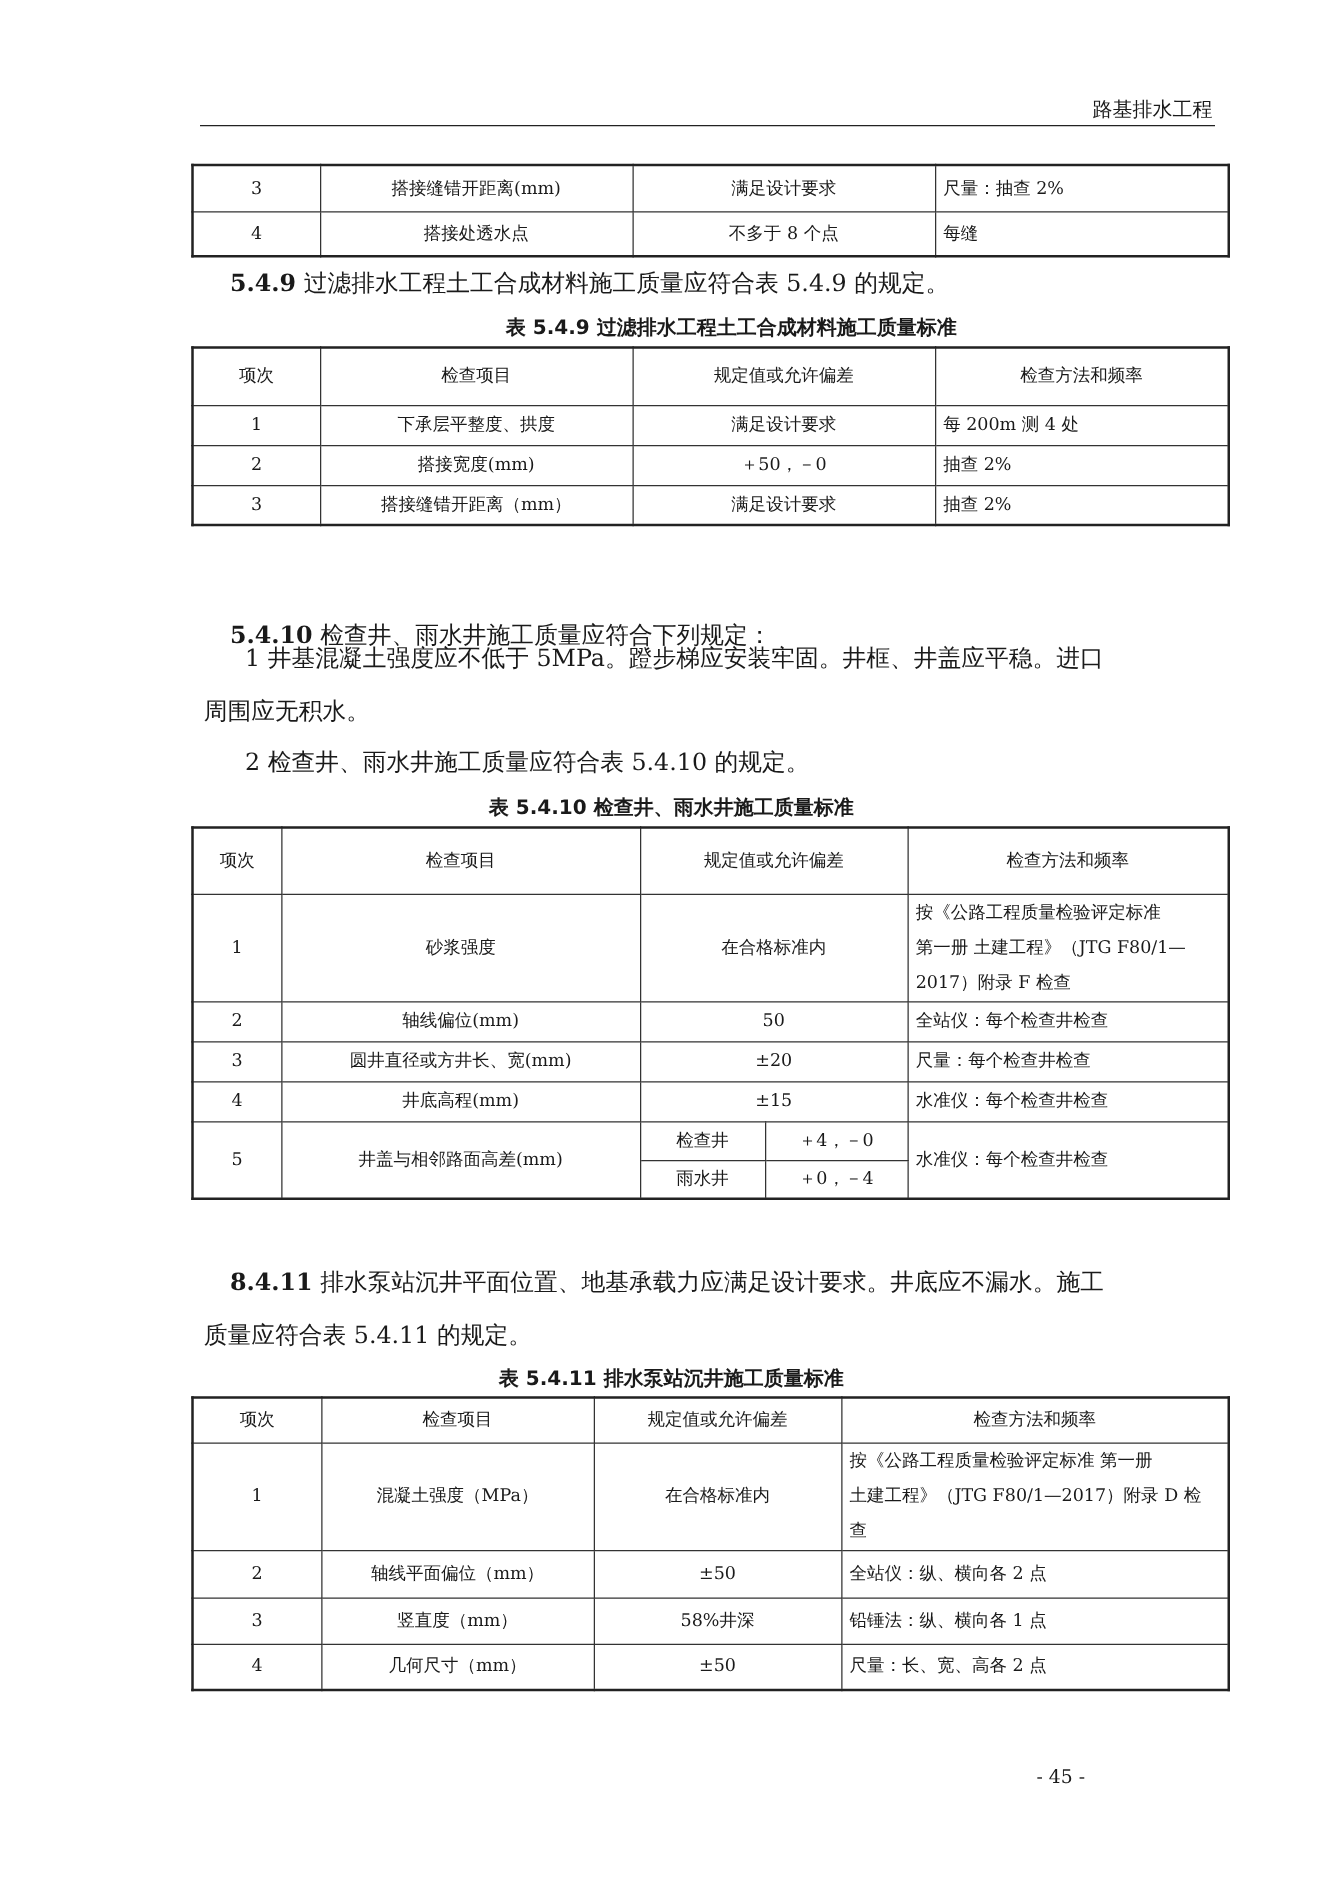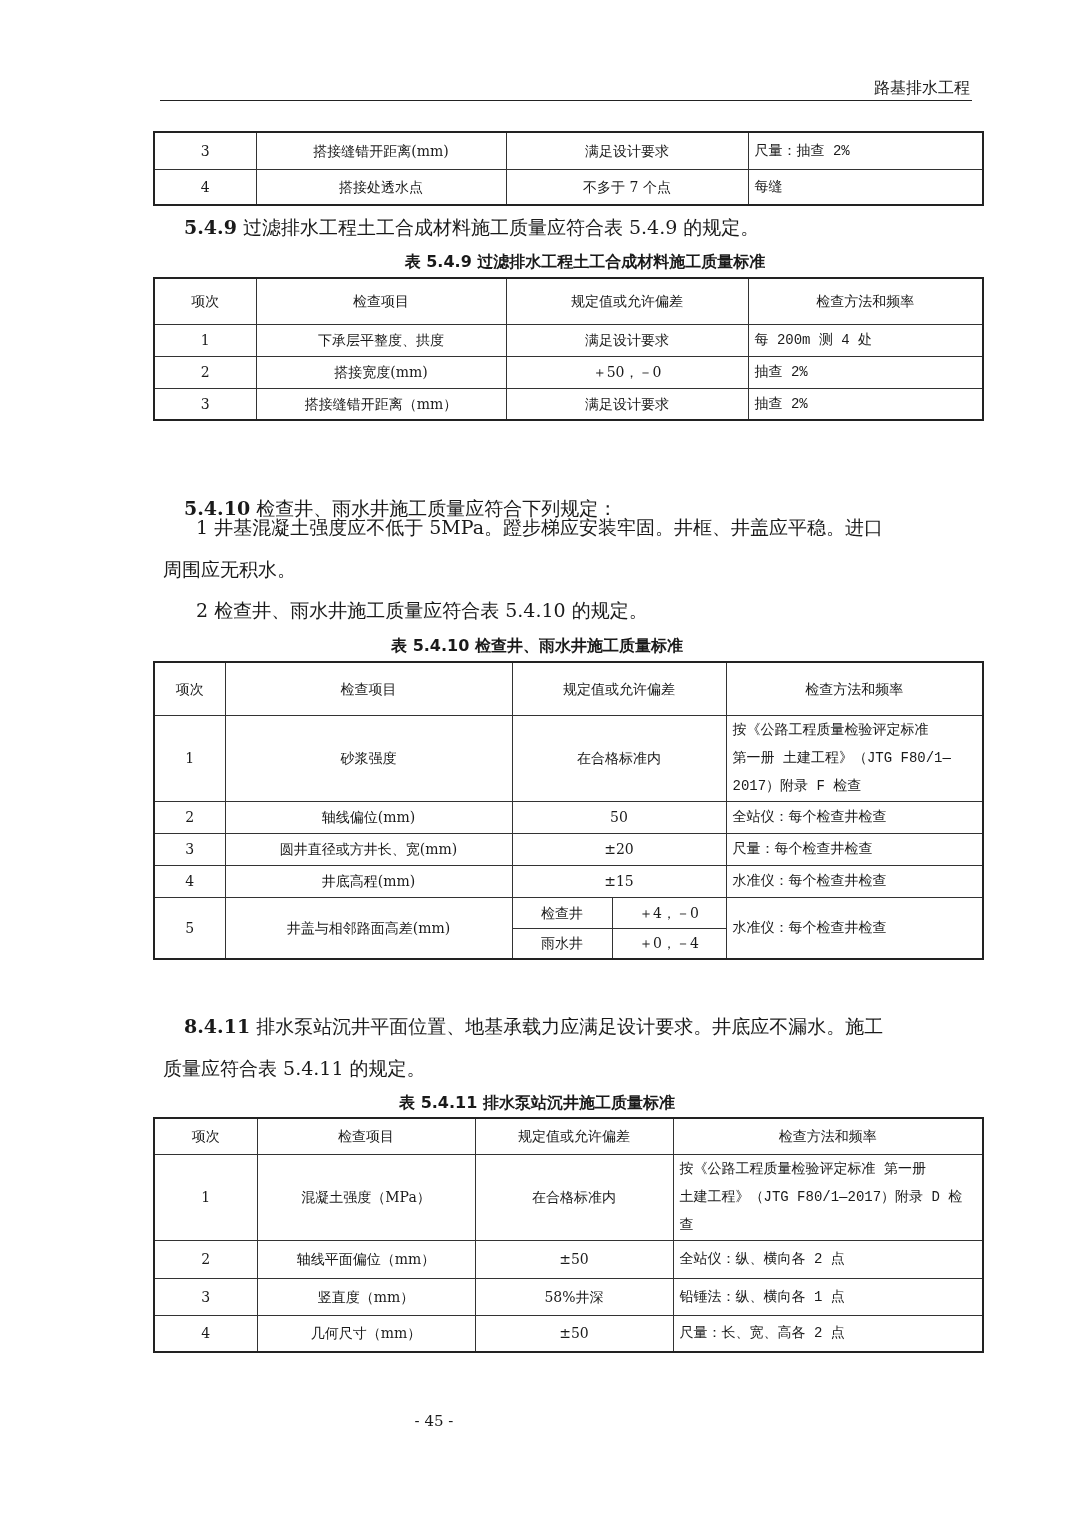--- a/index.html
+++ b/index.html
@@ -3,27 +3,27 @@
 <meta charset="utf-8">
 <style>
   html, body { margin:0; padding:0; background:#ffffff; }
   body { width:1074px; height:1520px; position:relative; overflow:hidden; color:#1a1a1a;
          font-family:"DejaVu Serif","Liberation Serif",serif; }
   .header-title { position:absolute; right:104px; top:78px; font-size:16px;
                   font-family:Liberation Serif, serif; }
   .header-rule { position:absolute; left:160px; top:100px; width:812px; height:0; border-top:1.5px solid #222; }
   table { position:absolute; border-collapse:collapse; font-size:14px; }
   td { border:1px solid #333; text-align:center; vertical-align:middle; padding:0 6px; line-height:28px; }
-  td.left { text-align:left;font-family:Liberation Mono, monospace; }
+  td.left { text-align:left; }
   table.outer { border:2px solid #222; }
   .caption { position:absolute; left:0; width:1074px; text-align:center; font-size:16px; font-weight:bold;
              font-family:"DejaVu Sans","Liberation Sans",sans-serif; }
   .para { position:absolute; font-size:19px; line-height:24px; white-space:nowrap; }
   .para b { font-weight:bold; }
-  .page-num { position:absolute; top:1412px; left:0; width:868px; text-align:center; font-size:15px; }
+  .page-num { position:absolute; top:1412px; left:0; width:868px; text-align:right; font-size:15px; }
 </style>
 </head>
 <body>
 
 <div class="header-title">路基排水工程</div>
 <div class="header-rule"></div>
 
 <table class="outer" style="left:153px; top:131px; width:831px;">
   <colgroup>
       <col style="width:102px">
@@ -34,21 +34,21 @@
   <tbody>
       <tr style="height:37px;">
     <td>3</td>
     <td>搭接缝错开距离(mm)</td>
     <td>满足设计要求</td>
     <td class="left">尺量：抽查 2%</td>
   </tr>
   <tr style="height:36px;">
     <td>4</td>
     <td>搭接处透水点</td>
-    <td>不多于 7 个点</td>
+    <td>不多于 8 个点</td>
     <td class="left">每缝</td>
   </tr>
 </tbody>
   </table>
 
 <div class="para" style="left:184px; top:215px;">
   <b>5.4.9</b>&nbsp;<span>过滤排水工程土工合成材料施工质量应符合表 5.4.9 的规定。</span>
 </div>
 
 <div class="caption" style="top:252px;padding-left:48px;">表 5.4.9  过滤排水工程土工合成材料施工质量标准</div>

